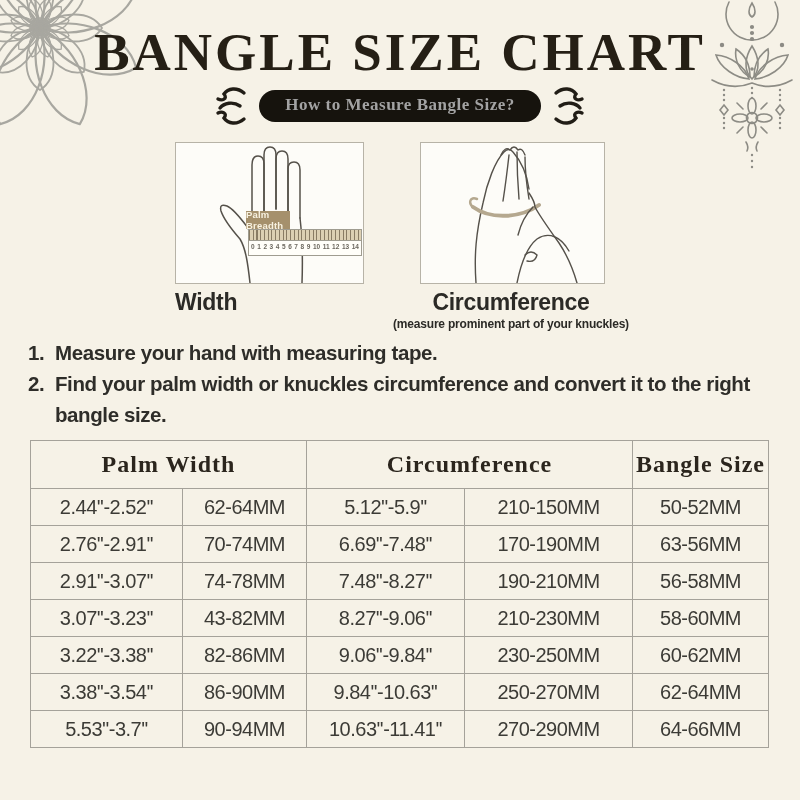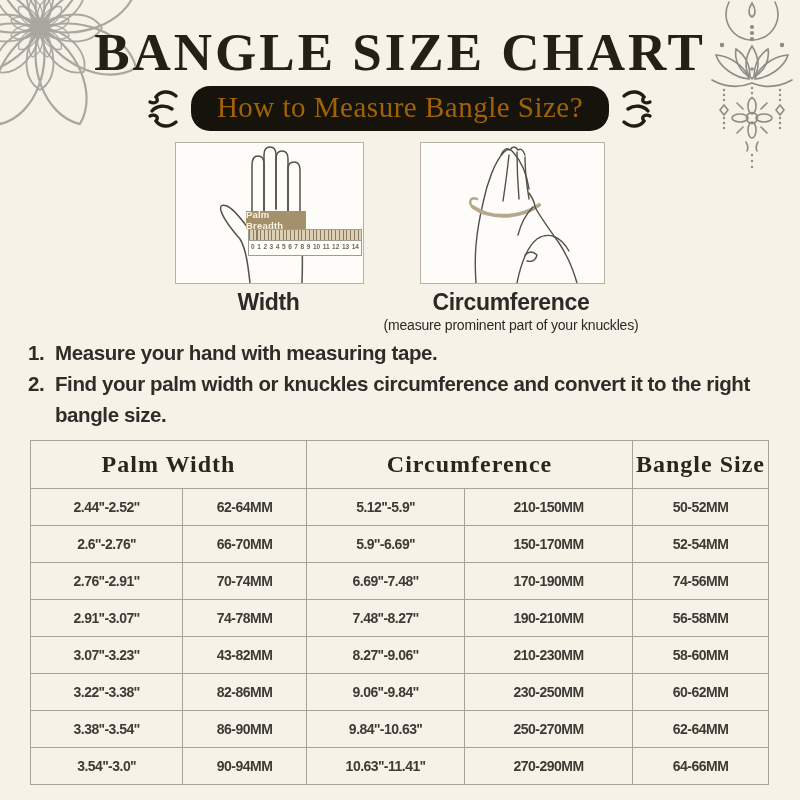--- a/index.html
+++ b/index.html
@@ -8,56 +8,56 @@
 
   
   .mandala{position:absolute;left:-90px;top:-102px;width:260px;height:260px;pointer-events:none;}
   .lotus{position:absolute;left:692px;top:0;width:120px;height:185px;pointer-events:none;}
 
   
   .title{position:absolute;top:22px;left:0;width:100%;text-align:center;
          font-family:"Liberation Serif",serif;font-weight:bold;font-size:53px;
          letter-spacing:3px;color:#251f15;}
   .badge-row{position:absolute;top:86px;left:0;width:100%;display:flex;justify-content:center;align-items:center;gap:9px;}
-  .badge{background:#16130d;color:#a16207;border-radius:19px;padding:5px 26px 7px 26px;
-         font-family:"Liberation Serif",serif;font-weight:normal;font-size:29px;letter-spacing:.5px;}
+  .badge{background:#16130d;color:#a3a3a3;border-radius:19px;padding:5px 26px 7px 26px;
+         font-family:"Liberation Serif",serif;font-weight:bold;font-size:17px;letter-spacing:.5px;}
   .squiggle{width:36px;height:40px;}
 
   
   .illus{position:absolute;background:#fdfcf8;border:1px solid #b7b3a7;}
   .illus.left{left:175px;top:142px;width:187px;height:140px;}
   .illus.right{left:420px;top:142px;width:183px;height:140px;}
   .illus svg{position:absolute;left:0;top:0;}
-  .palm-label{position:absolute;left:70px;top:68px;width:60px;height:18px;background:#a5906c;
+  .palm-label{position:absolute;left:70px;top:68px;width:44px;height:18px;background:#a5906c;
               color:#f7f1e0;font-size:9.5px;font-weight:bold;display:flex;align-items:center;justify-content:center;letter-spacing:.2px;}
   .ruler{position:absolute;left:72px;top:86px;width:114px;height:27px;background:#fffef9;border:1px solid #9f9c90;box-sizing:border-box;}
   .ruler .ticks{height:10px;background:#ddd0b2;border-bottom:1px solid #9f9c90;
     background-image:repeating-linear-gradient(90deg,#8a7c63 0,#8a7c63 1px,transparent 1px,transparent 3.75px);}
   .ruler .nums{display:flex;justify-content:space-between;padding:1px 2px 0 2px;}
   .ruler .nums span{font-size:6.5px;color:#6b675e;font-weight:bold;line-height:10px;}
 
   
-  .cap-width{position:absolute;left:175px;top:289px;width:187px;text-align:center;
+  .cap-width{position:absolute;left:175px;top:289px;width:187px;text-align:left;
              font-size:23px;font-weight:bold;color:#2b2a26;letter-spacing:-.3px;}
   .cap-circ{position:absolute;left:361px;top:289px;width:300px;text-align:center;color:#2b2a26;}
   .cap-circ .main{font-size:23px;font-weight:bold;letter-spacing:-.3px;}
-  .cap-circ .note{font-size:14px;font-weight:normal;margin-top:1px;letter-spacing:-.2px;}
+  .cap-circ .note{font-size:12px;font-weight:bold;margin-top:1px;letter-spacing:-.2px;}
 
   
   .instructions{position:absolute;left:28px;top:338px;width:742px;color:#2e2d29;}
   .instr-item{display:flex;font-size:20.5px;font-weight:bold;letter-spacing:-.4px;line-height:1.5;}
   .instr-item .num{width:27px;flex-shrink:0;}
   .instr-item .txt{flex:1;}
 
   
   table.size{position:absolute;left:30px;top:440px;width:738px;border-collapse:collapse;table-layout:fixed;}
   table.size th,table.size td{border:1px solid #a5a29a;text-align:center;padding:0;background:#f6f2e7;}
   table.size th{height:47px;font-family:"Liberation Serif",serif;font-weight:bold;font-size:24px;
                 color:#2b251d;letter-spacing:1px;}
-  table.size td{height:36px;font-size:14px;font-weight:bold;color:#3c3b36;letter-spacing:-.5px;}
+  table.size td{height:36px;font-size:20px;font-weight:normal;color:#3c3b36;letter-spacing:-.5px;}
 </style>
 </head>
 <body>
 
 <div class="page">
 
   <svg class="mandala" viewBox="-130 -130 260 260" fill="none" stroke="#a8a7a0">
     <defs>
       <path id="petL" d="M0,0 C28,-26 82,-30 104,0 C82,30 28,26 0,0 Z"></path>
       <path id="petM" d="M0,0 C18,-17 50,-19 62,0 C50,19 18,17 0,0 Z"></path>
@@ -247,32 +247,25 @@
     </thead>
     <tbody>
       <tr>
           <td>2.44''-2.52''</td>
           <td>62-64MM</td>
           <td>5.12''-5.9''</td>
           <td>210-150MM</td>
           <td>50-52MM</td>
         </tr>
       <tr>
-          <td>2.6''-2.76''</td>
-          <td>66-70MM</td>
-          <td>5.9''-6.69''</td>
-          <td>150-170MM</td>
-          <td>52-54MM</td>
-        </tr>
-      <tr>
           <td>2.76''-2.91''</td>
           <td>70-74MM</td>
           <td>6.69''-7.48''</td>
           <td>170-190MM</td>
-          <td>74-56MM</td>
+          <td>63-56MM</td>
         </tr>
       <tr>
           <td>2.91''-3.07''</td>
           <td>74-78MM</td>
           <td>7.48''-8.27''</td>
           <td>190-210MM</td>
           <td>56-58MM</td>
         </tr>
       <tr>
           <td>3.07''-3.23''</td>
@@ -289,21 +282,21 @@
           <td>60-62MM</td>
         </tr>
       <tr>
           <td>3.38''-3.54''</td>
           <td>86-90MM</td>
           <td>9.84''-10.63''</td>
           <td>250-270MM</td>
           <td>62-64MM</td>
         </tr>
       <tr>
-          <td>3.54''-3.0''</td>
+          <td>5.53''-3.7''</td>
           <td>90-94MM</td>
           <td>10.63''-11.41''</td>
           <td>270-290MM</td>
           <td>64-66MM</td>
         </tr>
     </tbody>
   </table>
 
 </div>
 

